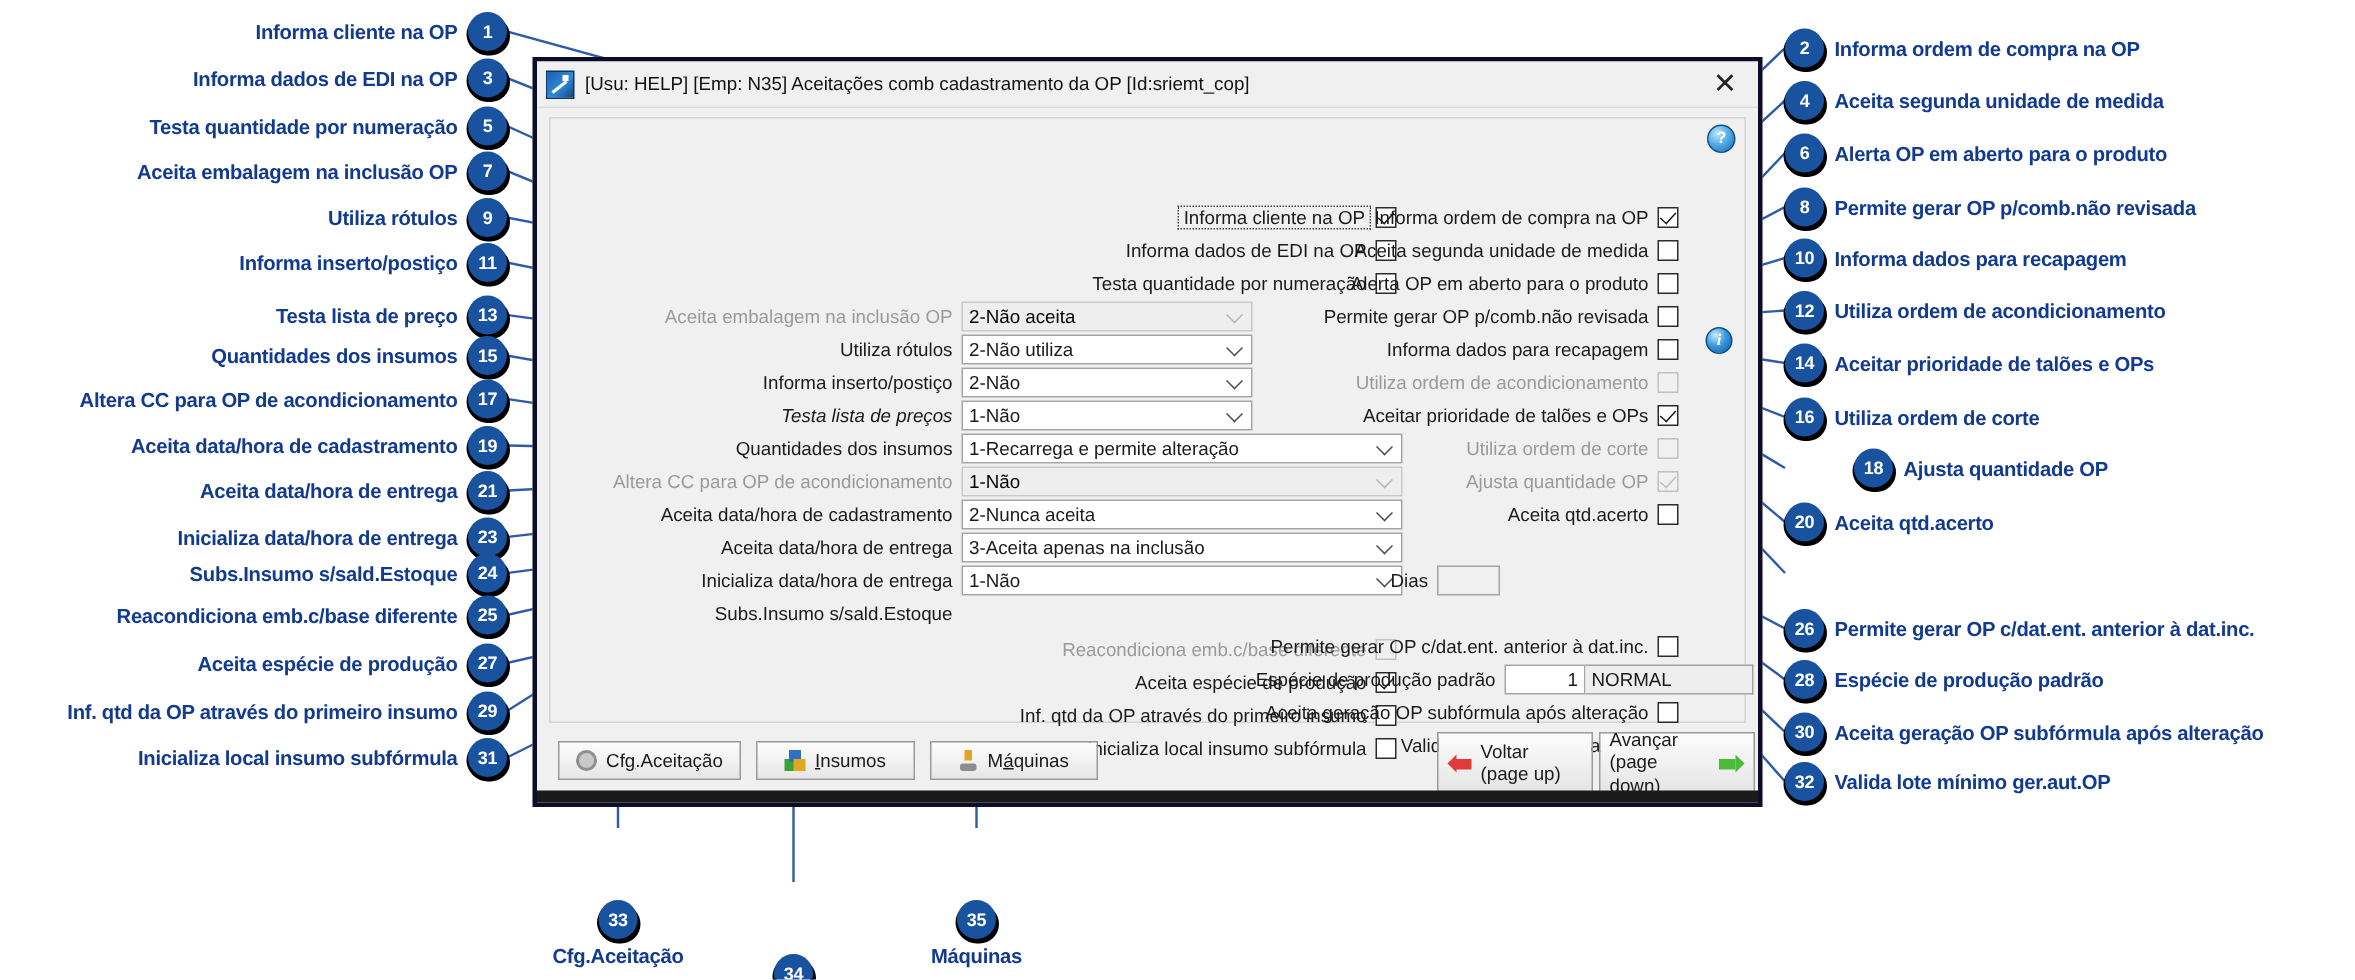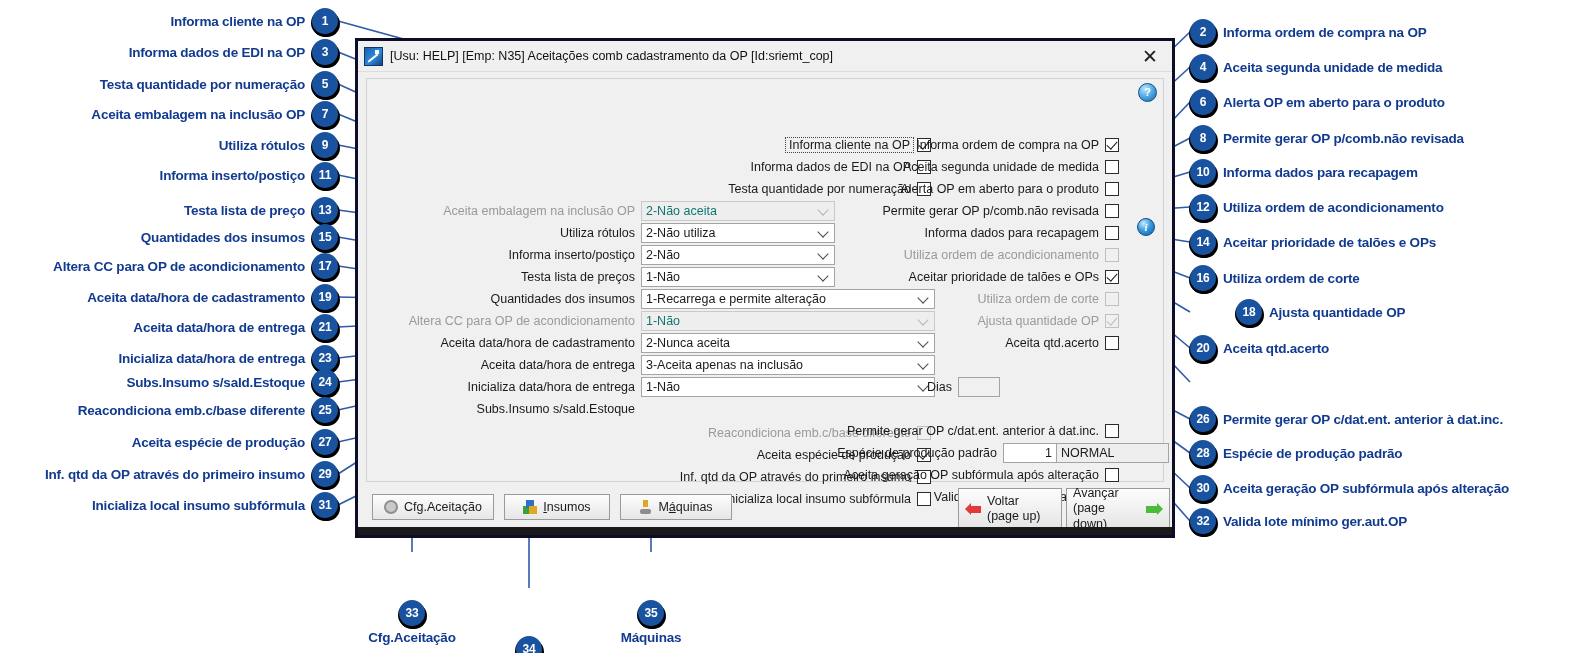--- a/index.html
+++ b/index.html
@@ -139,21 +139,21 @@
   }
   .cb.dis.on:after{border-color:#bdbdbd;}
   .sel{
     height:20px;box-sizing:border-box;
     background:#ffffff;border:1px solid #a4a4a4;
     display:flex;align-items:center;
     font-size:12.5px;color:#1a1a1a;
     padding-left:4px;
     position:relative;
   }
-  .sel.dis{background:#eeeeee;border-color:#c9c9c9;color:#0f766e;}
+  .sel.dis{background:#eeeeee;border-color:#c9c9c9;color:#000000;}
   .sel .arrow{
     position:absolute;right:7px;top:50%;
     width:7px;height:7px;margin-top:-5px;
     border:solid #4a4a4a;border-width:0 1.4px 1.4px 0;
     transform:rotate(45deg);
   }
   .sel.dis .arrow{border-color:#b5b5b5;}
   .numbox{
     height:20px;box-sizing:border-box;
     background:#ffffff;border:1px solid #a4a4a4;
@@ -320,21 +320,21 @@
         </span>
       </div>
       <div class="row" style="left:20px;top:166px;">
         <span class="lbl" style="width:248px;">Informa inserto/postiço</span>
         <span class="sel" style="width:194px;">
           <span>2-Não</span>
           <span class="arrow"></span>
         </span>
       </div>
       <div class="row" style="left:20px;top:188px;">
-        <span class="lbl" style="width:248px;">Testa lista de preços</span>
+        <span class="lbl" style="width:248px;font-style:italic;">Testa lista de preços</span>
         <span class="sel" style="width:194px;">
           <span>1-Não</span>
           <span class="arrow"></span>
         </span>
       </div>
       <div class="row" style="left:20px;top:210px;">
         <span class="lbl" style="width:248px;">Quantidades dos insumos</span>
         <span class="sel" style="width:294px;">
           <span>1-Recarrega e permite alteração</span>
           <span class="arrow"></span>

